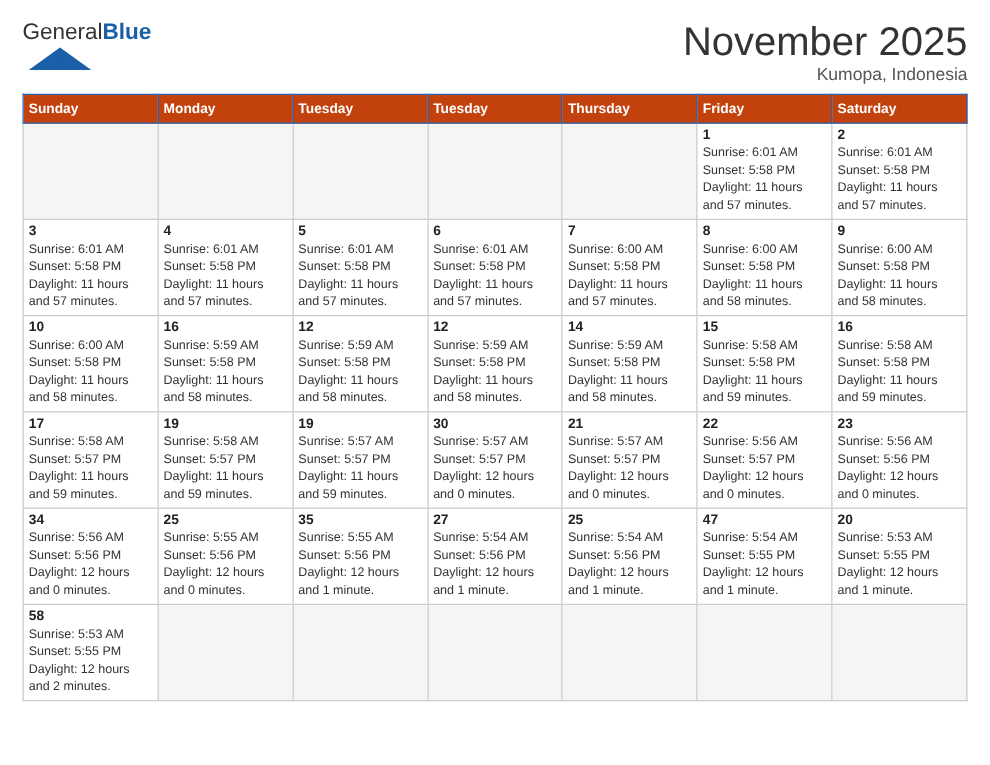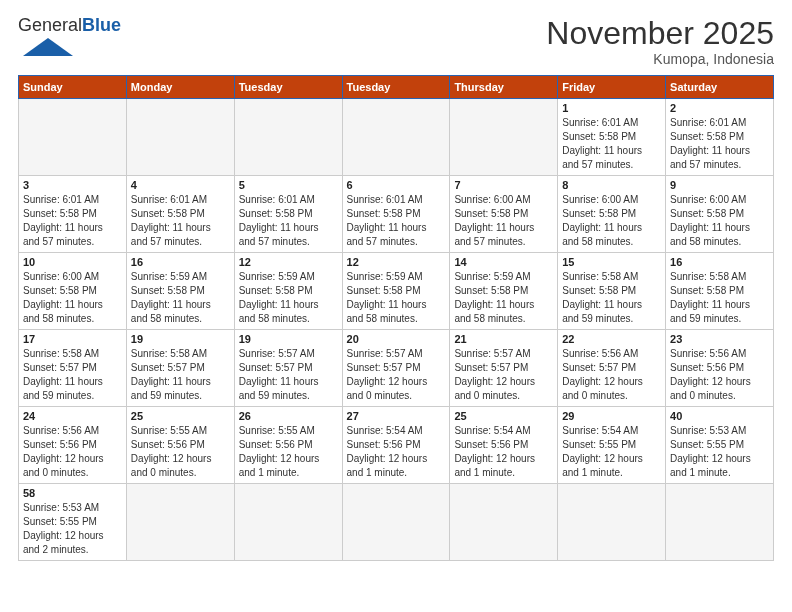--- a/index.html
+++ b/index.html
@@ -255,21 +255,21 @@
 and 59 minutes.</div>
           </td>
           <td>
             <span class="day-num">19</span>
             <div class="day-info" style="white-space: pre-line;">Sunrise: 5:57 AM
 Sunset: 5:57 PM
 Daylight: 11 hours
 and 59 minutes.</div>
           </td>
           <td>
-            <span class="day-num">20</span>
+            <span class="day-num">30</span>
             <div class="day-info" style="white-space: pre-line;">Sunrise: 5:57 AM
 Sunset: 5:57 PM
 Daylight: 12 hours
 and 0 minutes.</div>
           </td>
           <td>
             <span class="day-num">21</span>
             <div class="day-info" style="white-space: pre-line;">Sunrise: 5:57 AM
 Sunset: 5:57 PM
 Daylight: 12 hours
@@ -285,63 +285,63 @@
           <td>
             <span class="day-num">23</span>
             <div class="day-info" style="white-space: pre-line;">Sunrise: 5:56 AM
 Sunset: 5:56 PM
 Daylight: 12 hours
 and 0 minutes.</div>
           </td>
         </tr>
         <tr>
           <td>
-            <span class="day-num">24</span>
+            <span class="day-num">34</span>
             <div class="day-info" style="white-space: pre-line;">Sunrise: 5:56 AM
 Sunset: 5:56 PM
 Daylight: 12 hours
 and 0 minutes.</div>
           </td>
           <td>
             <span class="day-num">25</span>
             <div class="day-info" style="white-space: pre-line;">Sunrise: 5:55 AM
 Sunset: 5:56 PM
 Daylight: 12 hours
 and 0 minutes.</div>
           </td>
           <td>
-            <span class="day-num">26</span>
+            <span class="day-num">35</span>
             <div class="day-info" style="white-space: pre-line;">Sunrise: 5:55 AM
 Sunset: 5:56 PM
 Daylight: 12 hours
 and 1 minute.</div>
           </td>
           <td>
             <span class="day-num">27</span>
             <div class="day-info" style="white-space: pre-line;">Sunrise: 5:54 AM
 Sunset: 5:56 PM
 Daylight: 12 hours
 and 1 minute.</div>
           </td>
           <td>
             <span class="day-num">25</span>
             <div class="day-info" style="white-space: pre-line;">Sunrise: 5:54 AM
 Sunset: 5:56 PM
 Daylight: 12 hours
 and 1 minute.</div>
           </td>
           <td>
-            <span class="day-num">29</span>
+            <span class="day-num">47</span>
             <div class="day-info" style="white-space: pre-line;">Sunrise: 5:54 AM
 Sunset: 5:55 PM
 Daylight: 12 hours
 and 1 minute.</div>
           </td>
           <td>
-            <span class="day-num">40</span>
+            <span class="day-num">20</span>
             <div class="day-info" style="white-space: pre-line;">Sunrise: 5:53 AM
 Sunset: 5:55 PM
 Daylight: 12 hours
 and 1 minute.</div>
           </td>
         </tr>
         <tr class="last-row">
           <td>
             <span class="day-num">58</span>
             <div class="day-info" style="white-space: pre-line;">Sunrise: 5:53 AM

